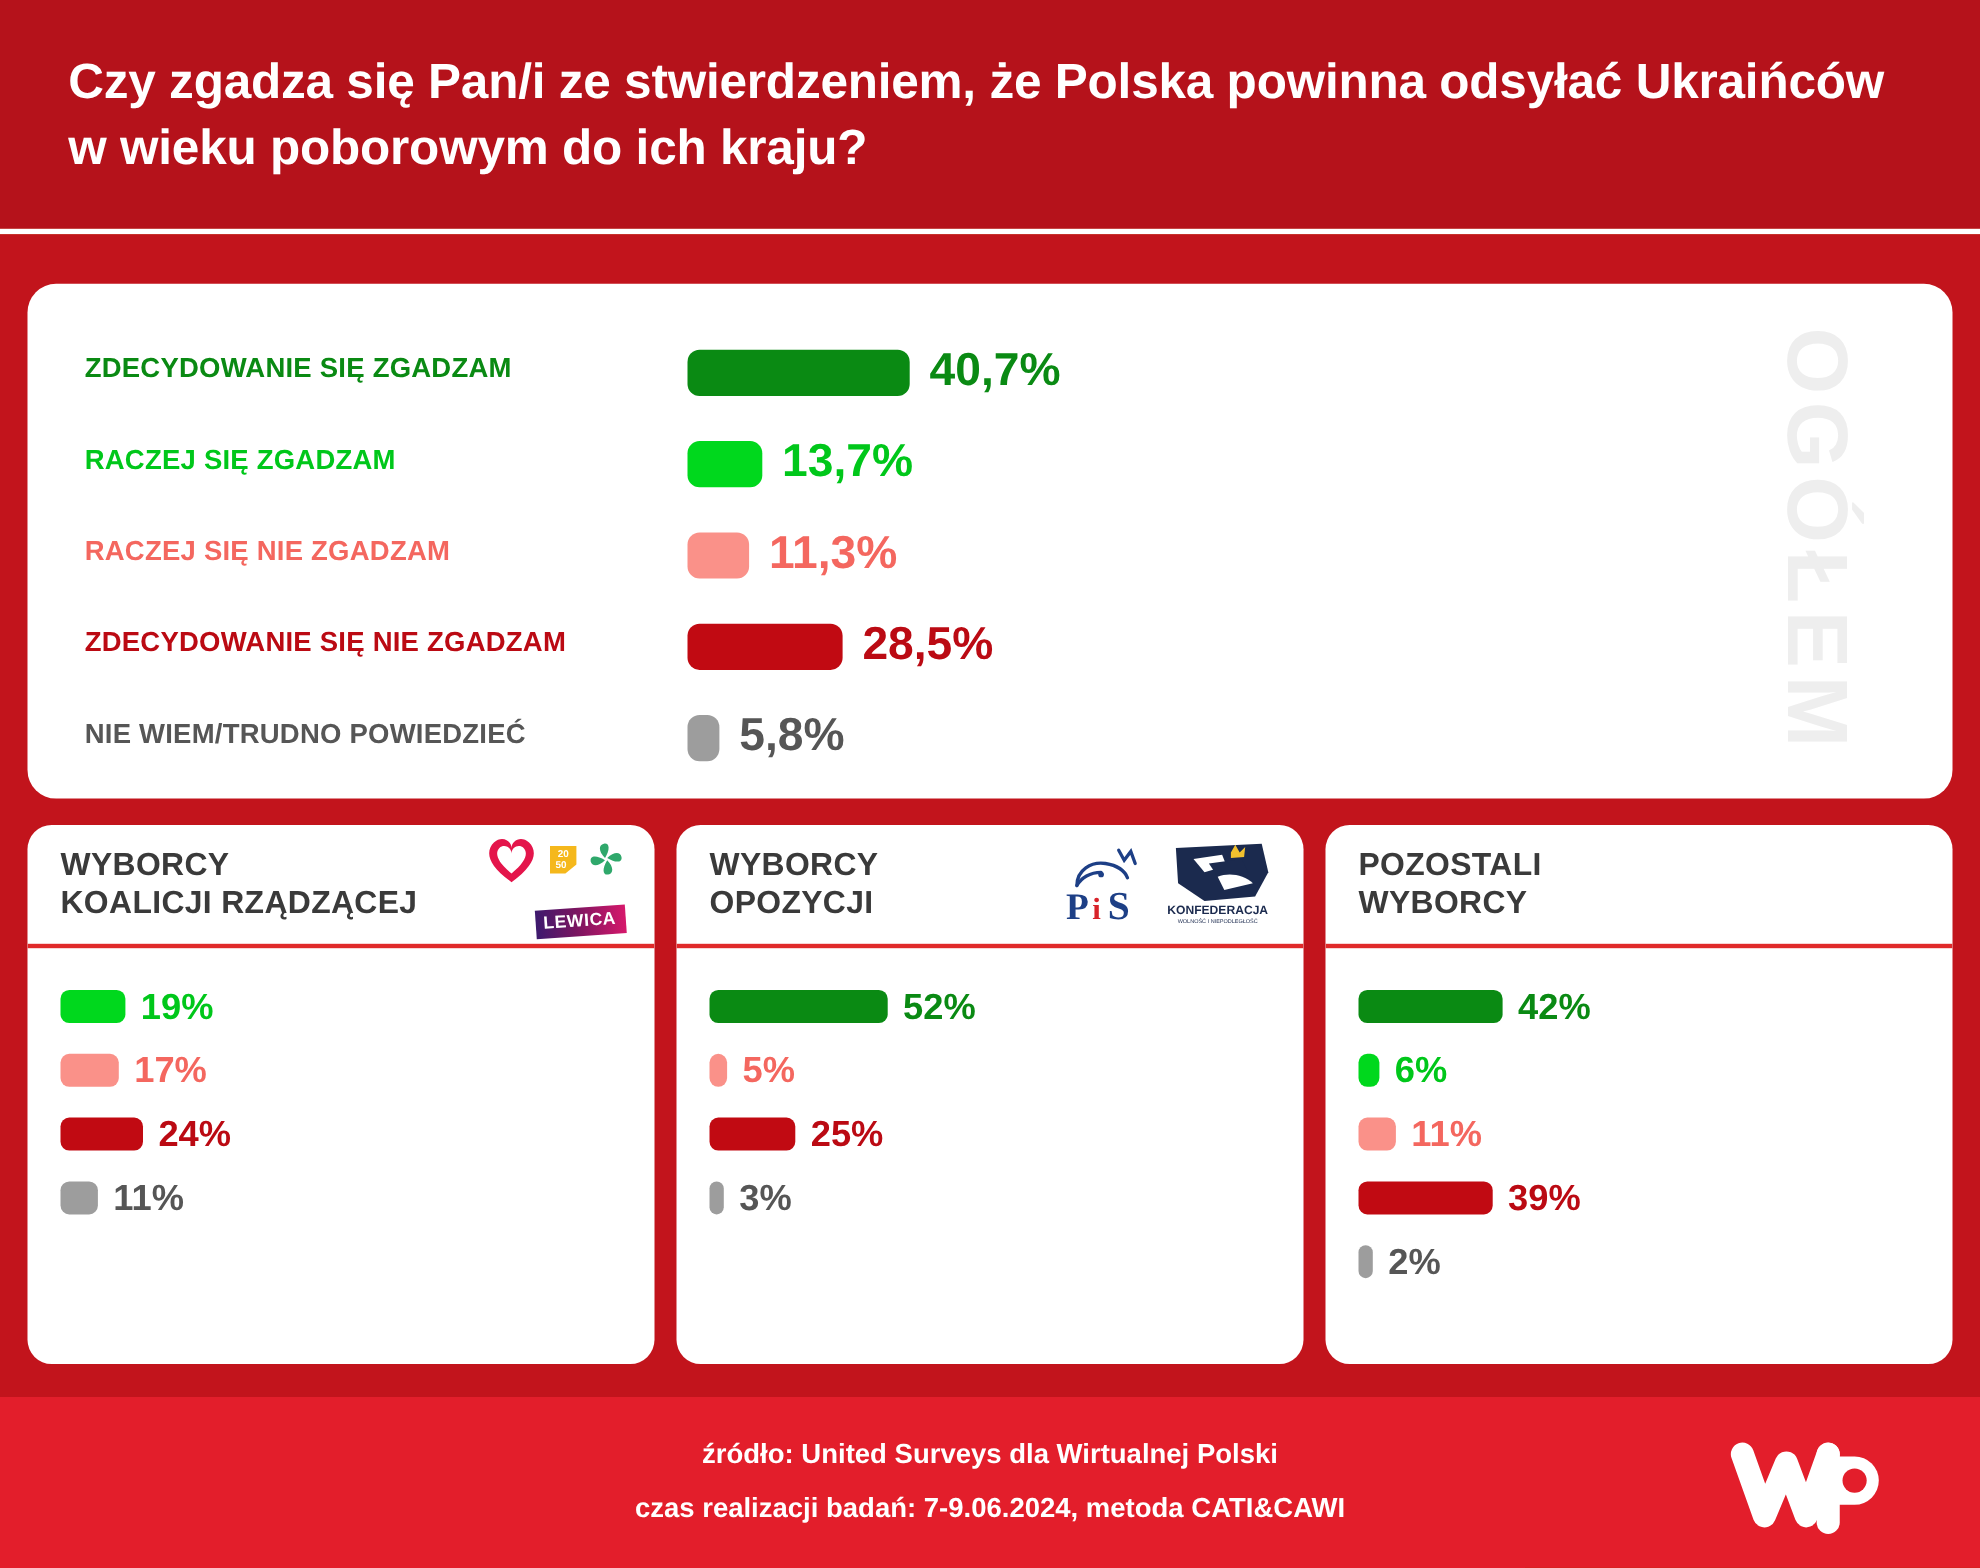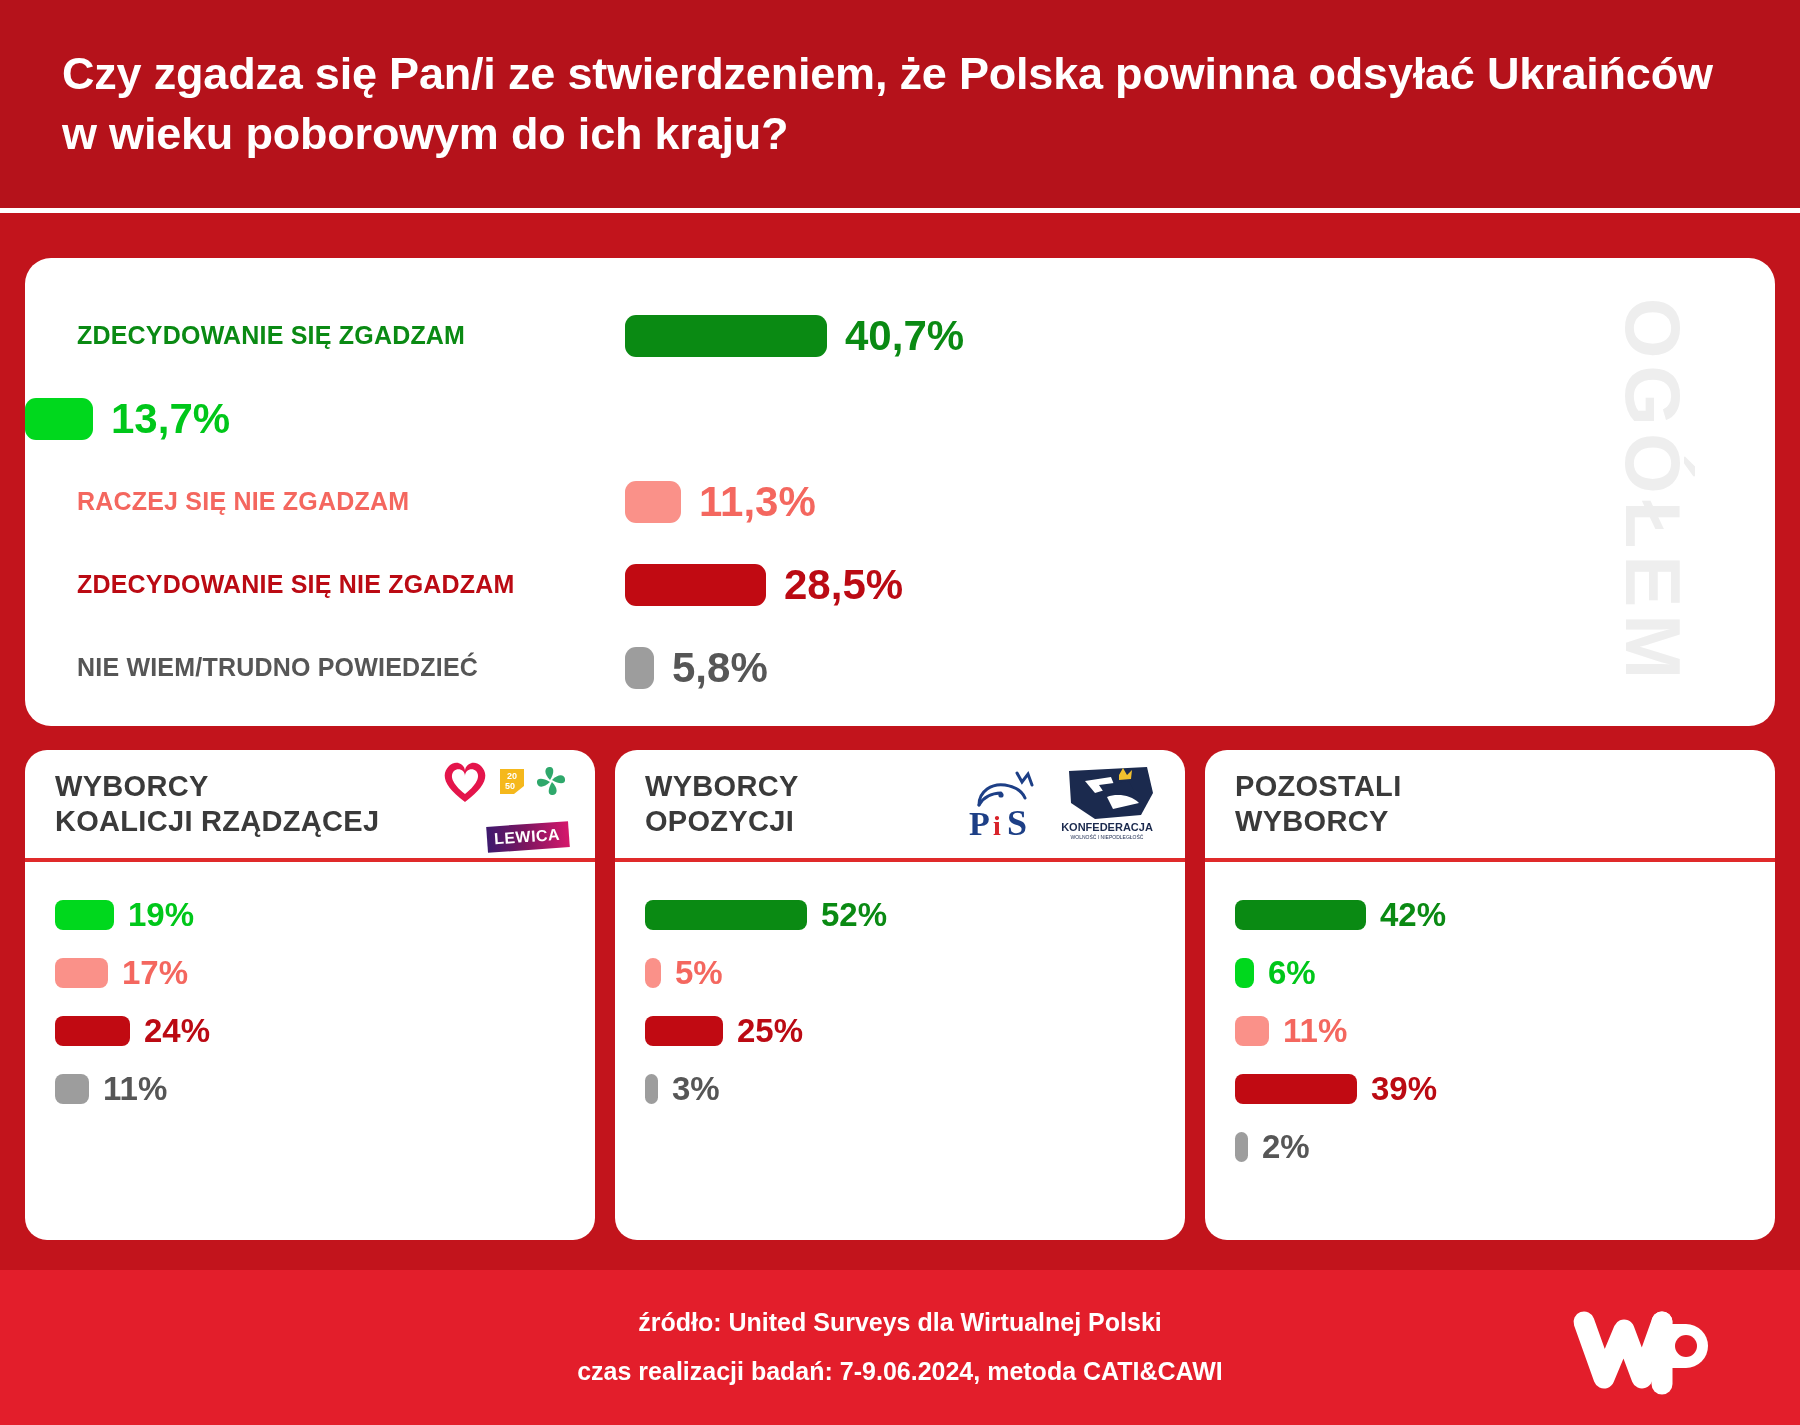--- a/index.html
+++ b/index.html
@@ -69,21 +69,21 @@
     height: 83px;
   }
   .row-label {
     width: 600px;
     padding-left: 52px;
     font-size: 25px;
     font-weight: bold;
     letter-spacing: 0.2px;
     white-space: nowrap;
   }
-  .bar-wrap { display: flex; align-items: center; }
+  .bar-wrap { display: flex; align-items: flex-end; }
   .bar {
     height: 42px;
     border-radius: 11px;
     flex: none;
   }
   .row-value {
     font-size: 42px;
     font-weight: bold;
     margin-left: 18px;
     white-space: nowrap;
@@ -194,20 +194,21 @@
     <div class="watermark">OGÓŁEM</div>
     <div class="rows" id="overall-rows">
         <div class="row">
           <div class="row-label c-dg">ZDECYDOWANIE SIĘ ZGADZAM</div>
           <div class="bar-wrap">
             <div class="bar bg-dg" style="width: 202px;"></div>
             <div class="row-value c-dg">40,7%</div>
           </div>
         </div>
         <div class="row">
+          <div class="row-label c-lg">RACZEJ SIĘ ZGADZAM</div>
           <div class="bar-wrap">
             <div class="bar bg-lg" style="width: 68px;"></div>
             <div class="row-value c-lg">13,7%</div>
           </div>
         </div>
         <div class="row">
           <div class="row-label c-lr">RACZEJ SIĘ NIE ZGADZAM</div>
           <div class="bar-wrap">
             <div class="bar bg-lr" style="width: 56px;"></div>
             <div class="row-value c-lr">11,3%</div>

